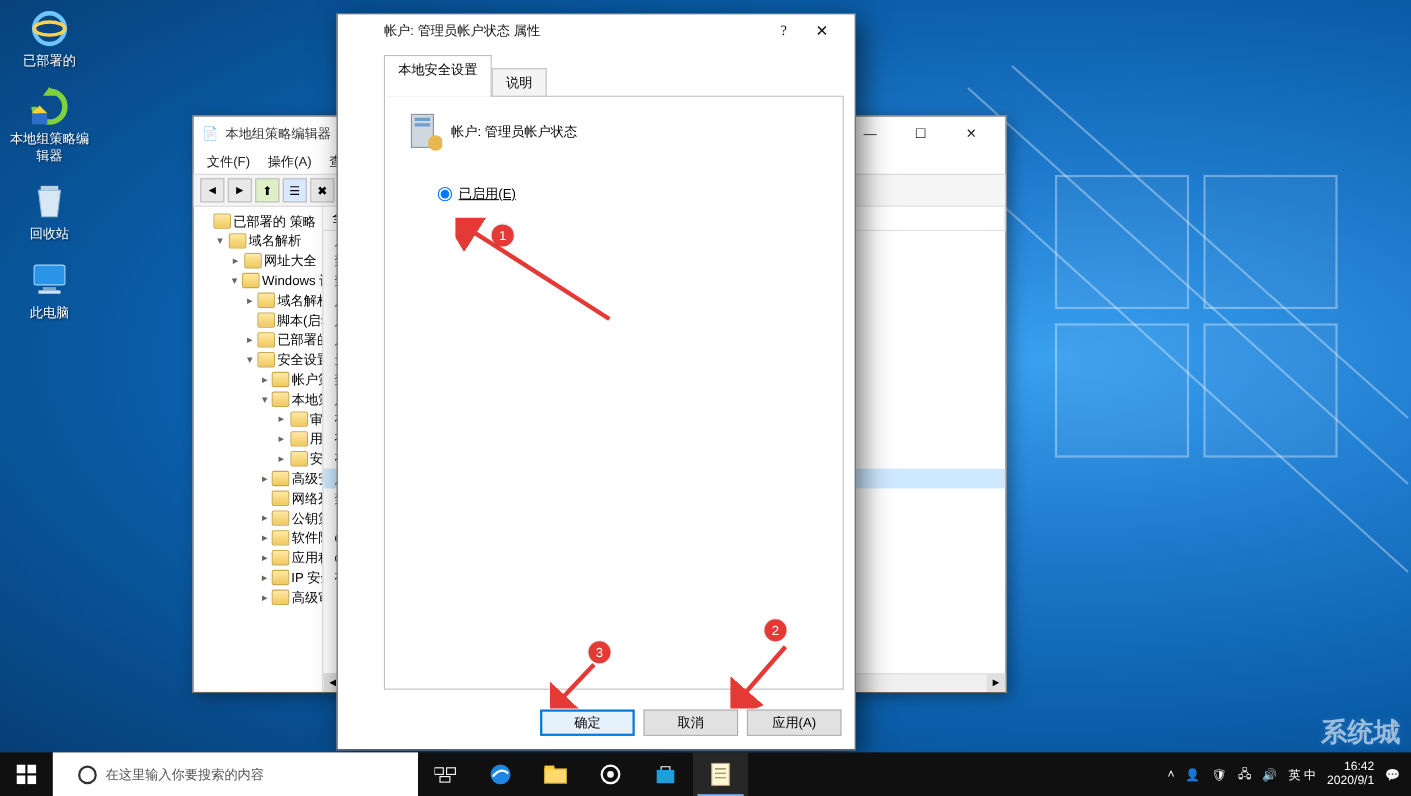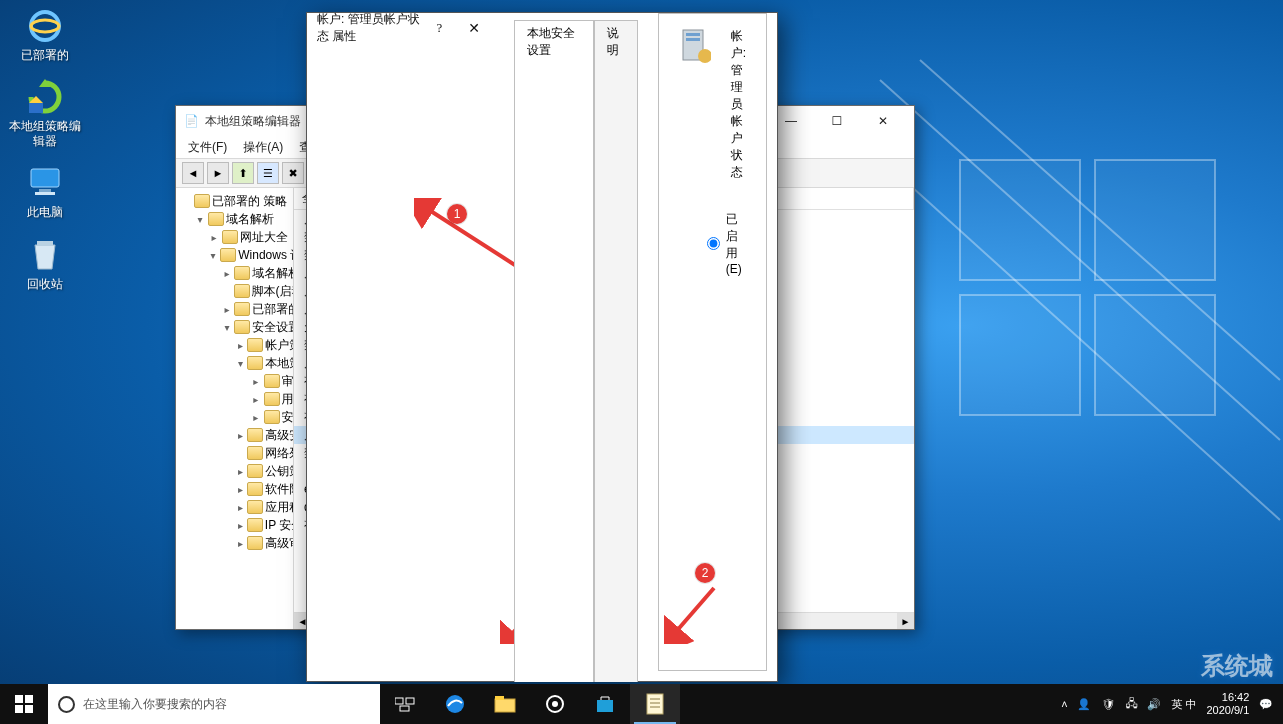--- a/index.html
+++ b/index.html
@@ -14,21 +14,21 @@
 
 
 .desktop-icons { position: absolute; top: 6px; left: 8px; display: flex; flex-direction: column; gap: 15px; }
 .d-icon { width: 74px; display: flex; flex-direction: column; align-items: center; gap: 2px; color: #fff; font-size: 12px; text-align: center; text-shadow: 1px 1px 2px rgba(0,0,0,.6); }
 .d-icon .ico { width: 40px; height: 40px; display:flex; align-items:center; justify-content:center; }
 .d-icon span { line-height: 1.2; }
 
 
 .taskbar { position: absolute; bottom: 0; left: 0; right: 0; height: 40px; background: #101010; display: flex; align-items: stretch; color: #fff; font-size: 12px; }
 .start { width: 48px; display:flex; align-items:center; justify-content:center; }
-.searchbox { flex: 0 0 332px; background: #fff; display:flex; align-items:center; gap:8px; padding:0 10px; color:#555; }
+.searchbox { flex: 0 0 332px; background: #fff; display:flex; align-items:center; gap:8px; padding:0 23px; color:#555; }
 .searchbox .circ { width:17px; height:17px; border:2px solid #333; border-radius:50%; }
 .task-apps { display:flex; align-items:stretch; }
 .task-apps .tb { width:50px; display:flex; align-items:center; justify-content:center; position:relative; }
 .task-apps .tb.active { background:#272727; }
 .task-apps .tb.active::after { content:""; position:absolute; bottom:0; left:4px; right:4px; height:2px; background:#76b9f0; }
 .tray { margin-left:auto; display:flex; align-items:center; gap:10px; padding:0 10px; font-size:11px; }
 .tray .clk { text-align:right; line-height:1.2; }
 
 
 .gpedit { position:absolute; top:105px; left:175px; width:740px; height:525px; background:#fff; border:1px solid #6a6a6a; box-shadow: 4px 4px 14px rgba(0,0,0,.4); }
@@ -51,34 +51,34 @@
 .gp-colhdr div { padding:2px 8px; border-right:1px solid #e0e0e0; }
 .gp-list { flex:1; overflow:hidden; font-size:12px; position:relative; }
 .gp-list .li { height:18px; padding:0 6px; display:flex; align-items:center; white-space:nowrap; overflow:hidden; }
 .gp-list .li.sel { background:#cde8ff; }
 .gp-scroll { position:absolute; bottom:0; left:0; right:0; height:17px; background:#f0f0f0; border-top:1px solid #dcdcdc; display:flex; }
 .gp-scroll .ar { width:17px; background:#e0e0e0; display:flex; align-items:center; justify-content:center; font-size:10px; }
 .gp-scroll .tr { flex:1; position:relative; }
 .gp-scroll .th { position:absolute; left:0; top:0; width:80px; height:100%; background:#cfcfcf; }
 
 
-.props { position:absolute; top:12px; left:306px; width:472px; height:670px; background:#fff; border:1px solid #555; box-shadow: 6px 6px 24px rgba(0,0,0,.55); display:flex; flex-direction:row; }
+.props { position:absolute; top:12px; left:306px; width:472px; height:670px; background:#fff; border:1px solid #555; box-shadow: 6px 6px 24px rgba(0,0,0,.55); display:flex; flex-direction:column;padding-left:32px; }
 .pr-title { height:30px; display:flex; align-items:center; padding:0 10px; font-size:12px; color:#111; }
 .pr-title .r { margin-left:auto; display:flex; align-items:center; }
 .pr-title .help { padding:4px 12px; font-family: Georgia, serif; font-size:13px; }
 .pr-title .close { padding:4px 14px; font-size:14px; }
 .pr-tabs { margin:6px 10px 0 10px; display:flex; font-size:12px; }
 .pr-tabs .tab { padding:4px 12px; border:1px solid #bfbfbf; border-bottom:none; background:#fff; position:relative; top:1px;font-family:Liberation Mono, monospace; }
 .pr-tabs .tab.active { z-index:2; }
-.pr-tabs .tab:not(.active){ background:#f4f4f4; }
+.pr-tabs .tab:not(.active){ background:#f4f4f4;margin-top:12px; }
 .pr-panel { flex:1; margin:0 10px 10px 10px; border:1px solid #bfbfbf; padding:14px 20px; position:relative; }
-.pr-head { display:flex; align-items:flex-start; gap:20px; margin-bottom:30px; }
+.pr-head { display:flex; align-items:center; gap:8px; margin-bottom:30px; }
 .pr-head .srv { width:32px; height:36px; }
 .pr-head .lbl { font-size:12px; }
-.pr-radio { display:flex; flex-direction:column; gap:10px; margin-left:28px; font-size:12px; }
+.pr-radio { display:flex; flex-direction:column; gap:10px; margin-left:28px; font-size:12px;text-decoration:underline; }
 .pr-radio label { display:flex; align-items:center; gap:6px; }
 .pr-radio input { width:13px; height:13px; }
 .pr-btns { display:flex; gap:8px; justify-content:flex-end; padding:8px 12px 12px 12px; }
 .pr-btns button { width:86px; height:24px; font-size:12px; background:#e1e1e1; border:1px solid #adadad; }
 .pr-btns button.primary { border:2px solid #0078d7; background:#e5f1fb; }
 
 
 .arrow { position:absolute; pointer-events:none; }
 .badge { width:20px; height:20px; border-radius:50%; background:#e53935; color:#fff; font-size:12px; display:flex; align-items:center; justify-content:center; position:absolute; box-shadow:0 0 0 1px rgba(0,0,0,.1); pointer-events:none; }
 .wm2 { position:absolute; right:10px; top:650px; font-size:24px; font-weight:bold; color:#fff; opacity:.6; text-shadow:0 0 6px #2a7dd1; pointer-events:none; }
@@ -117,36 +117,36 @@
           <path d="M18 4 A14 14 0 1 1 4 18" fill="none" stroke="#7fd13b" stroke-width="5"></path>
           <polygon points="18,0 24,8 12,8" fill="#7fd13b"></polygon>
           <rect x="2" y="24" width="14" height="10" fill="#2a6fc9"></rect>
           <polygon points="2,24 16,24 9,17" fill="#ffcf3f"></polygon>
         </svg>
       </div>
     <span>本地组策略编辑器</span>
   </div>
   <div class="d-icon">
     <div class="ico">
+        <svg width="32" height="36">
+          <path d="M6 8 L26 8 L23 32 L9 32 Z" fill="#d7e8f4" stroke="#9cb9cf"></path>
+          <rect x="8" y="4" width="16" height="4" fill="#b9d2e3"></rect>
+        </svg>
+      </div>
+    <span>回收站</span>
+  </div>
+  <div class="d-icon">
+    <div class="ico">
         <svg width="36" height="32">
           <rect x="4" y="2" width="28" height="18" rx="2" fill="#2a95e6" stroke="#9fd5ff"></rect>
           <rect x="12" y="22" width="12" height="3" fill="#7aa9cf"></rect>
           <rect x="8" y="25" width="20" height="3" fill="#cfe6f7"></rect>
         </svg>
       </div>
     <span>此电脑</span>
-  </div>
-  <div class="d-icon">
-    <div class="ico">
-        <svg width="32" height="36">
-          <path d="M6 8 L26 8 L23 32 L9 32 Z" fill="#d7e8f4" stroke="#9cb9cf"></path>
-          <rect x="8" y="4" width="16" height="4" fill="#b9d2e3"></rect>
-        </svg>
-      </div>
-    <span>回收站</span>
   </div>
 </div>
 
 <div class="gpedit">
   <div class="gp-title">
     <span>📄</span>
     <span>本地组策略编辑器</span>
     <div class="wc">
       <div>—</div>
       <div>☐</div>
@@ -328,20 +328,25 @@
       </div>
       <div class="lbl">帐户: 管理员帐户状态</div>
     </div>
     <div class="pr-radio">
       <label>
           <input type="radio" name="st" checked="" style="">
           <span>已启用(E)</span>
         </label>
     </div>
   </div>
+  <div class="pr-btns">
+    <button class="primary">确定</button>
+    <button>取消</button>
+    <button>应用(A)</button>
+  </div>
 </div>
 
 <svg class="arrow" style="left:414px; top:198px;" width="156" height="106">
   <defs>
       <marker id="ah1" markerWidth="12" markerHeight="12" refX="2" refY="5" orient="auto">
         <polygon points="0,0 10,5 0,10" fill="#e53935"></polygon>
       </marker>
     </defs>
   <line x1="140" y1="92" x2="12" y2="10" stroke="#e53935" stroke-width="4" marker-end="url(#ah1)"></line>
 </svg>

